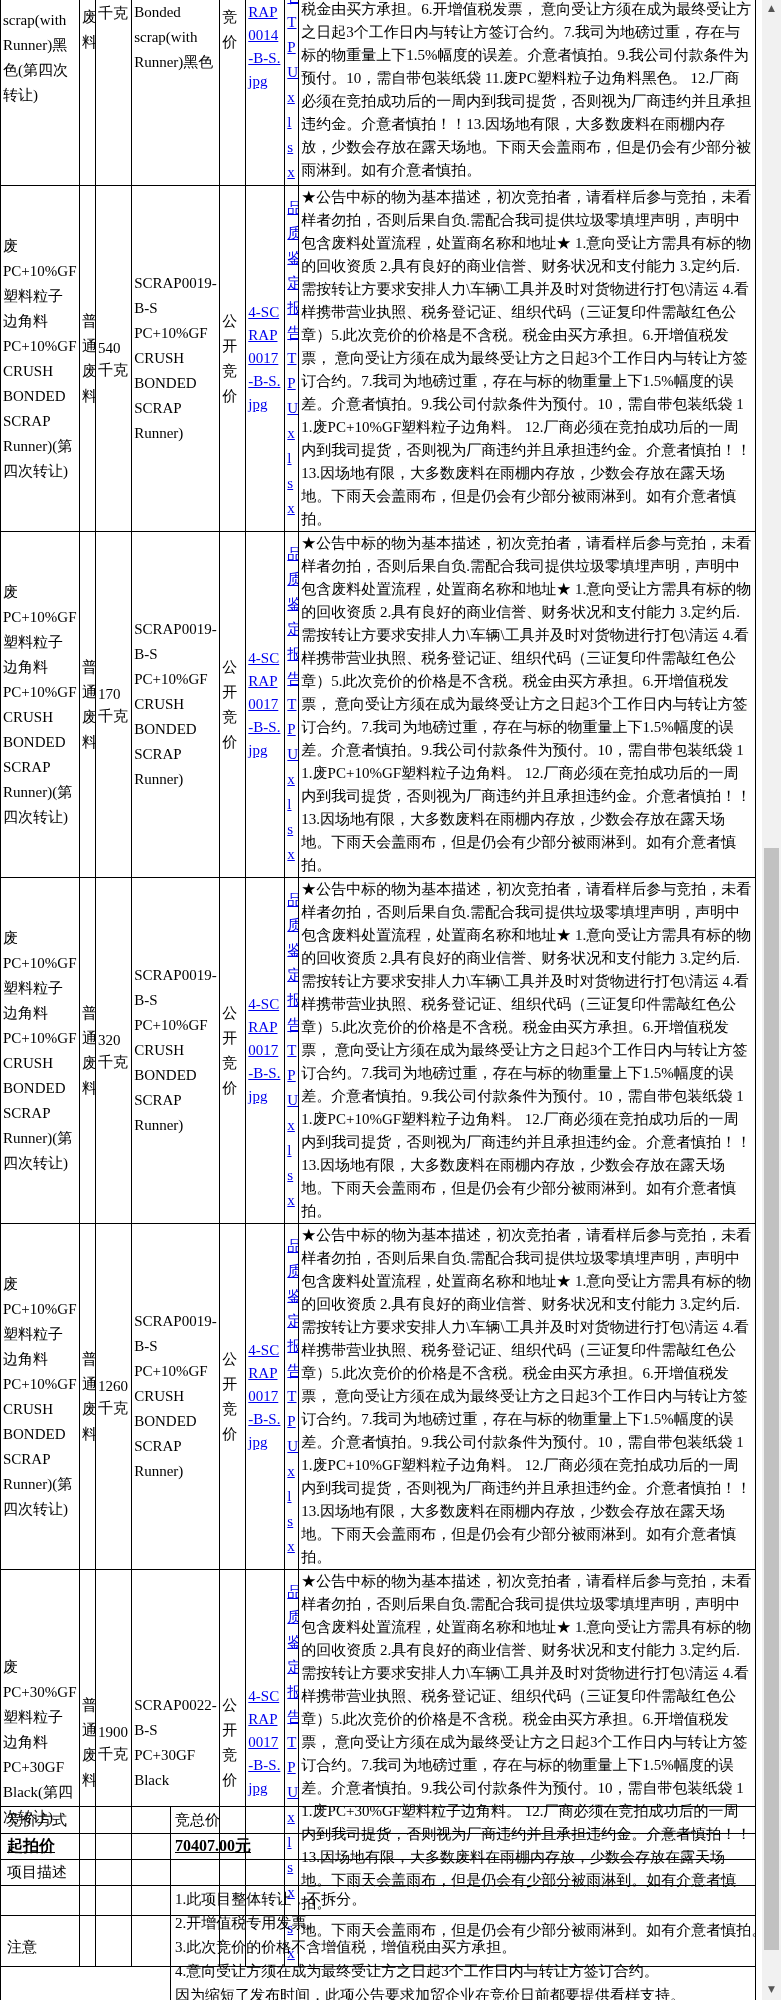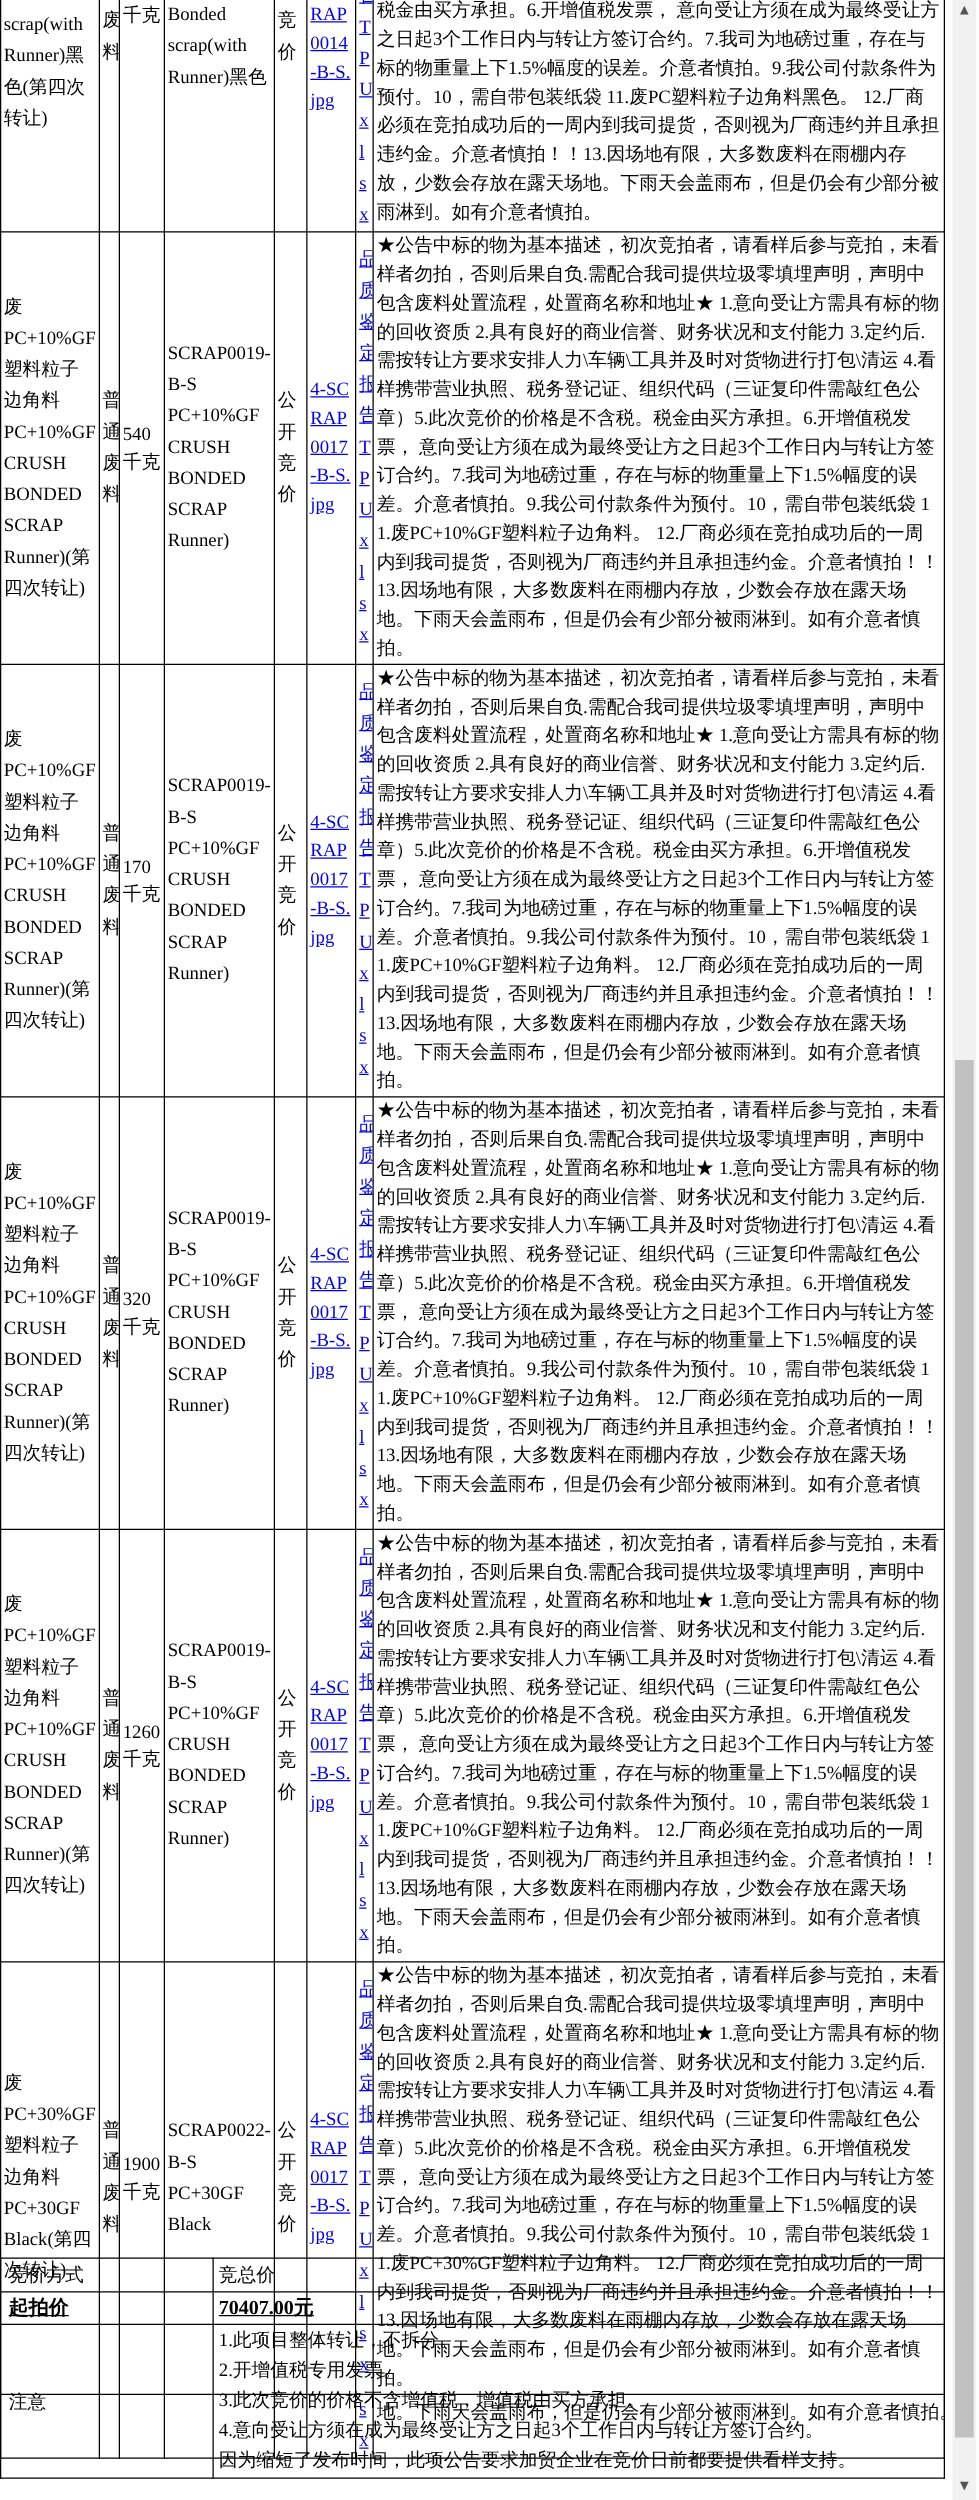--- a/index.html
+++ b/index.html
@@ -159,20 +159,24 @@
       </colgroup>
     <tbody>
       <tr class="d1">
         <td class="lbl">竞价方式</td>
         <td>竞总价</td>
       </tr>
       <tr class="d2">
         <td class="lbl">起拍价</td>
         <td>70407.00元</td>
       </tr>
+      <tr class="d5">
+        <td class="lbl">项目描述</td>
+        <td></td>
+      </tr>
       <tr class="d6">
         <td class="lbl">注意</td>
         <td>
           <div class="note-line">1.此项目整体转让，不拆分。</div>
           <div class="note-line">2.开增值税专用发票。</div>
           <div class="note-line">3.此次竞价的价格不含增值税，增值税由买方承担。</div>
           <div class="note-line">4.意向受让方须在成为最终受让方之日起3个工作日内与转让方签订合约。</div>
           <div class="note-line">因为缩短了发布时间，此项公告要求加贸企业在竞价日前都要提供看样支持。</div>
         </td>
       </tr>

